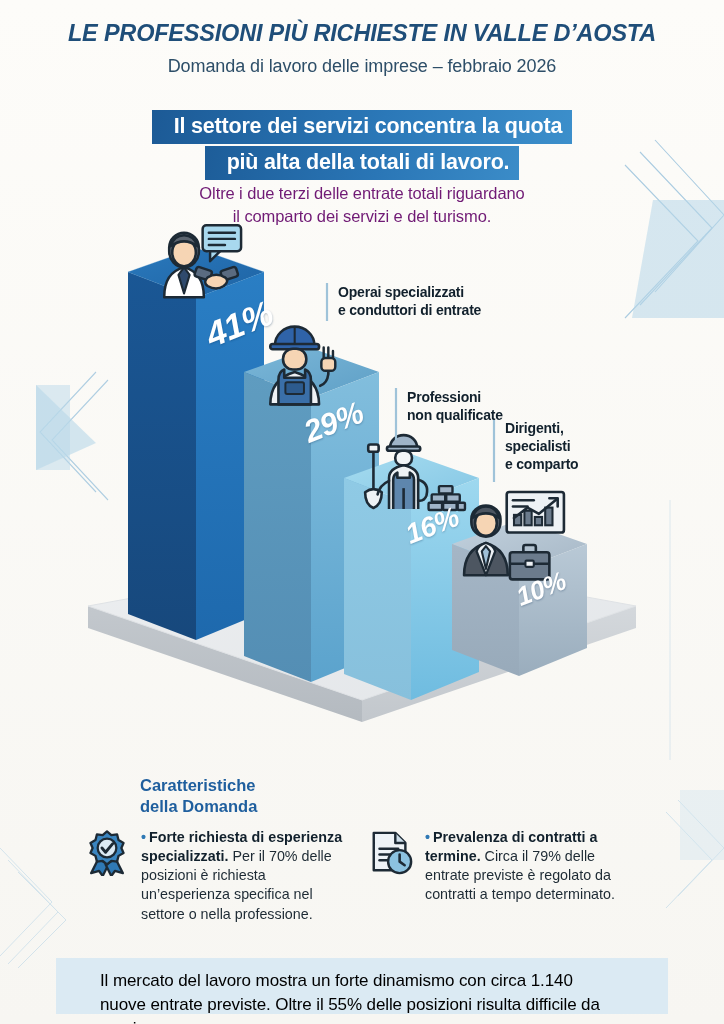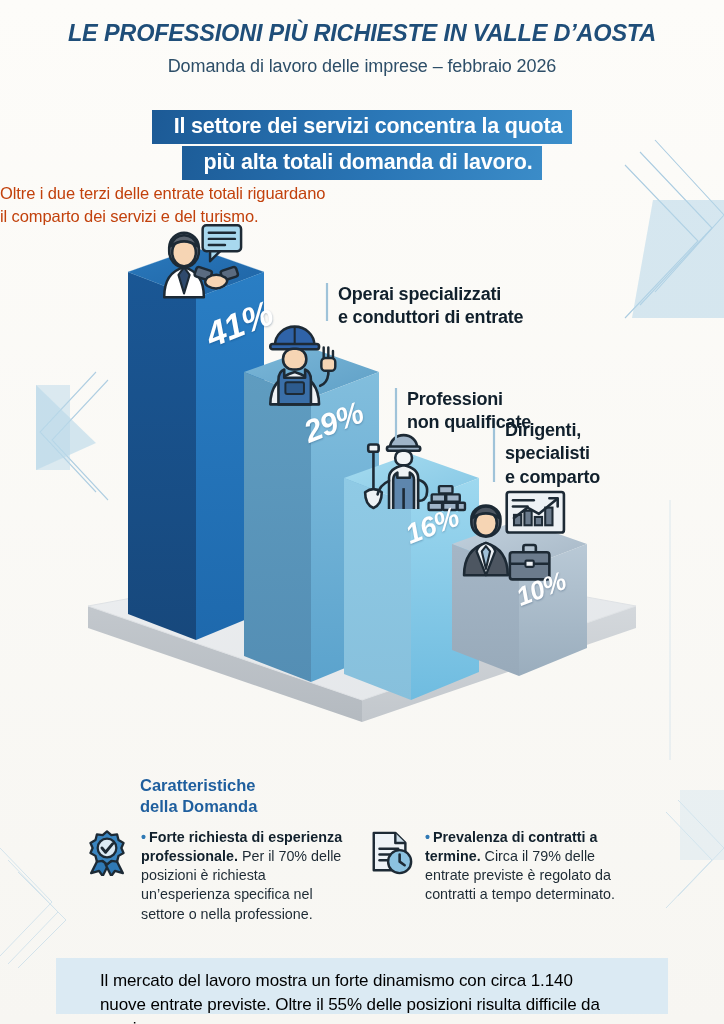--- a/index.html
+++ b/index.html
@@ -32,29 +32,29 @@
     display:inline-block;
     color:#ffffff;font-weight:bold;font-size:21.5px;
     padding:3px 10px 4px 22px;line-height:1.25;
     letter-spacing:-0.2px;
     white-space:nowrap;
   }
   .banner-line.l1{background:linear-gradient(100deg,#1c5a96 0%,#2b78b8 55%,#3c8fcb 100%);}
   .banner-line.l2{background:linear-gradient(100deg,#1d5d99 0%,#2a76b6 55%,#3b8cc8 100%);margin-top:2px;}
 
   .lede{
-    position:absolute;top:182px;left:0;width:724px;text-align:left;
-    font-size:16.5px;color:#c2410c;line-height:1.42;letter-spacing:-0.1px;
+    position:absolute;top:182px;left:0;width:724px;text-align:center;
+    font-size:16.5px;color:#701a75;line-height:1.42;letter-spacing:-0.1px;
   }
 
   
   .chart{position:absolute;left:0;top:0;width:724px;height:1024px;}
 
   
-  .callout{position:absolute;font-weight:bold;color:#11202c;font-size:18px;line-height:1.3;letter-spacing:-0.2px;}
+  .callout{position:absolute;font-weight:bold;color:#11202c;font-size:14px;line-height:1.3;letter-spacing:-0.2px;}
 
   
   .feat-head{
     position:absolute;left:140px;top:775px;
     font-size:16.5px;font-weight:bold;color:#1f5f9e;line-height:1.28;
   }
   .feat{position:absolute;top:828px;}
   .feat.a{left:84px;width:265px;}
   .feat.b{left:368px;width:250px;}
   .feat-ico{position:absolute;left:0;top:2px;width:46px;height:46px;}
@@ -122,21 +122,21 @@
     <line x1="670" y1="500" x2="670" y2="760" stroke="#cfe0ea" stroke-width="1" opacity="0.7"></line>
   </svg>
 
   <div class="header">
     <div class="title">LE PROFESSIONI PIÙ RICHIESTE IN VALLE D’AOSTA</div>
     <div class="subtitle">Domanda di lavoro delle imprese – febbraio 2026</div>
   </div>
 
   <div class="banner">
     <div class="banner-line l1">Il settore dei servizi concentra la quota</div>
-    <div class="banner-line l2">più alta totali domanda di lavoro.</div>
+    <div class="banner-line l2">più alta della totali di lavoro.</div>
   </div>
 
   <div class="lede">
     <div>Oltre i due terzi delle entrate totali riguardano</div>
     <div>il comparto dei servizi e del turismo.</div>
   </div>
 
   <svg class="chart" width="724" height="1024" viewBox="0 0 724 1024">
     <defs>
 
@@ -373,21 +373,21 @@
 
   <div class="feat a">
     <svg class="feat-ico" viewBox="0 0 64 64">
       <path d="M20,40 L10,60 L21,57 L26,64 L34,48 Z" fill="#2f79b5" stroke="#1d2a35" stroke-width="3.2" stroke-linejoin="round"></path>
       <path d="M44,40 L54,60 L43,57 L38,64 L30,48 Z" fill="#2f79b5" stroke="#1d2a35" stroke-width="3.2" stroke-linejoin="round"></path>
       <path d="M32,2 l6,5 l8,-1 l2,8 l7,4 l-3,7 l3,7 l-7,4 l-2,8 l-8,-1 l-6,5 l-6,-5 l-8,1 l-2,-8 l-7,-4 l3,-7 l-3,-7 l7,-4 l2,-8 l8,1 Z" fill="#3a85c0" stroke="#1d2a35" stroke-width="3.2" stroke-linejoin="round"></path>
       <circle cx="32" cy="25" r="13" fill="#dceaf4" stroke="#1d2a35" stroke-width="3.2"></circle>
       <path d="M25,25 l5,6 l10,-12" fill="none" stroke="#1d2a35" stroke-width="4" stroke-linecap="round" stroke-linejoin="round"></path>
     </svg>
     <div class="feat-txt">
-      <span class="bullet">•</span><b>Forte richiesta di esperienza professionale.</b>
+      <span class="bullet">•</span><b>Forte richiesta di esperienza specializzati.</b>
       <span>Per il 70% delle posizioni è richiesta un’esperienza specifica nel settore o nella professione.</span>
     </div>
   </div>
 
   <div class="feat b">
     <svg class="feat-ico" viewBox="0 0 64 64">
       <path d="M8,4 h30 l14,14 v38 h-44 Z" fill="#eef3f7" stroke="#1d2a35" stroke-width="3.4" stroke-linejoin="round"></path>
       <path d="M38,4 v14 h14" fill="#cfe0ec" stroke="#1d2a35" stroke-width="3.4" stroke-linejoin="round"></path>
       <line x1="16" y1="26" x2="42" y2="26" stroke="#1d2a35" stroke-width="3.4" stroke-linecap="round"></line>
       <line x1="16" y1="34" x2="42" y2="34" stroke="#1d2a35" stroke-width="3.4" stroke-linecap="round"></line>

